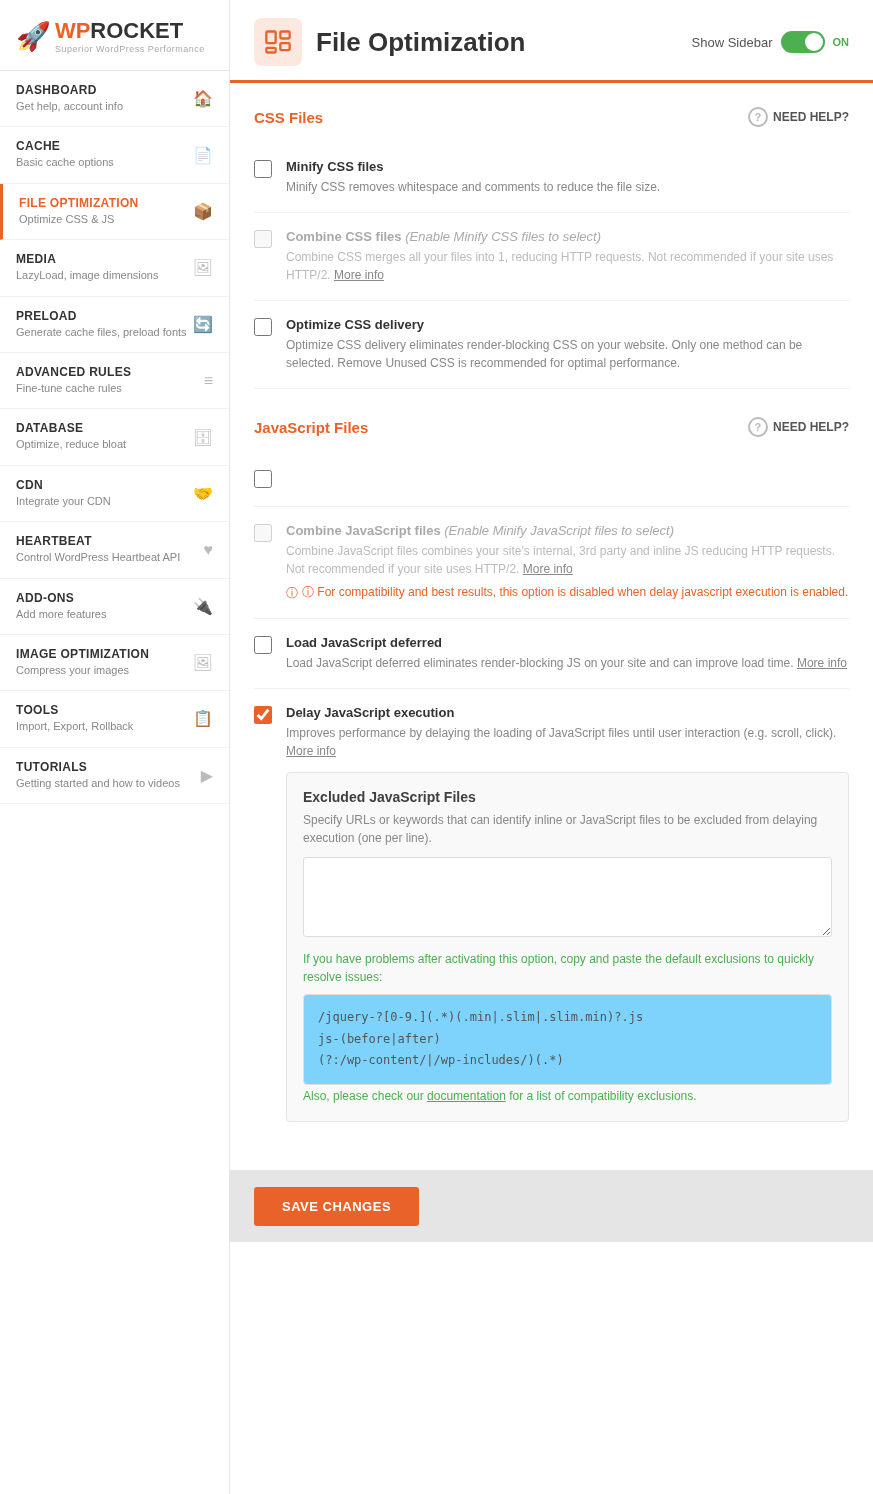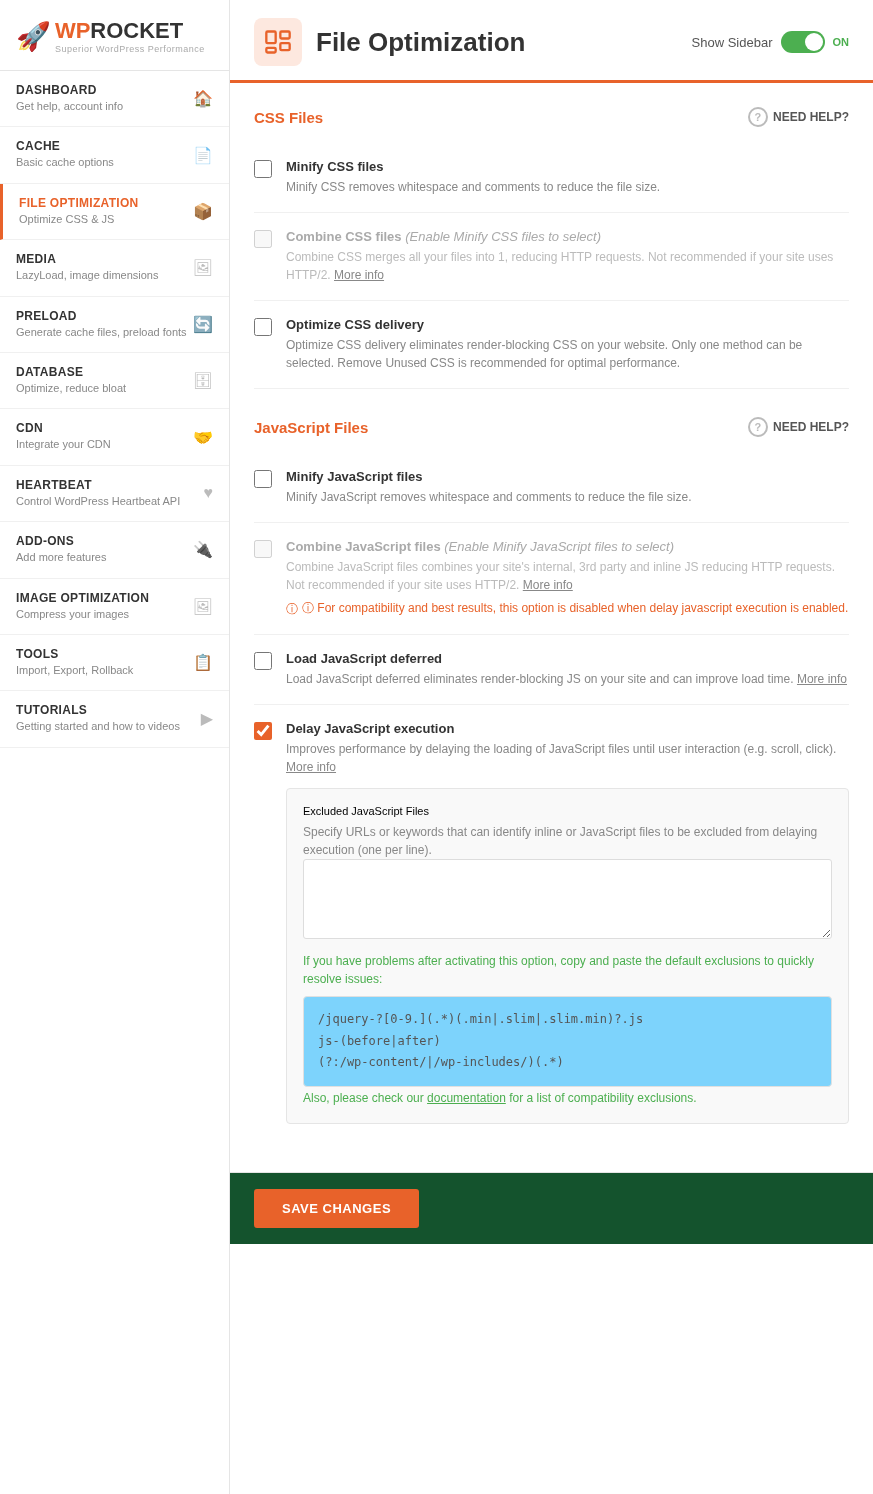--- a/index.html
+++ b/index.html
@@ -224,29 +224,29 @@
 
     
     .excluded-section {
       background: #f9f9f9;
       border: 1px solid #e5e5e5;
       border-radius: 4px;
       padding: 16px;
       margin-top: 12px;
     }
     .excluded-title {
-      font-weight: 400;
-      font-size: 11px;
-      color: #000000;
+      font-weight: 700;
+      font-size: 14px;
+      color: #404040;
       margin-bottom: 6px;
     }
     .excluded-desc {
       font-size: 12px;
       color: #888;
-      margin-bottom: 0;
+      margin-bottom: 10px;
       line-height: 1.5;
     }
     .excluded-textarea {
       width: 100%;
       min-height: 80px;
       border: 1px solid #ddd;
       border-radius: 3px;
       padding: 8px;
       font-size: 12px;
       color: #555;
@@ -277,21 +277,21 @@
       line-height: 1.5;
     }
     .also-check a {
       color: #4caf50;
       text-decoration: underline;
     }
 
     
     .save-bar {
       padding: 16px 24px;
-      background: #14532d;
+      background: #e5e5e5;
       border-top: 1px solid #e5e5e5;
       margin-top: 8px;
     }
     .save-btn {
       background: #e8622a;
       color: #fff;
       border: none;
       padding: 12px 28px;
       font-size: 13px;
       font-weight: 700;
@@ -370,20 +370,27 @@
   </div>
 
   <div class="nav-item">
     <div class="nav-item-text">
       <div class="nav-item-title">PRELOAD</div>
       <div class="nav-item-sub">Generate cache files, preload fonts</div>
     </div>
     <span class="nav-icon">🔄</span>
   </div>
 
+  <div class="nav-item">
+    <div class="nav-item-text">
+      <div class="nav-item-title">ADVANCED RULES</div>
+      <div class="nav-item-sub">Fine-tune cache rules</div>
+    </div>
+    <span class="nav-icon">≡</span>
+  </div>
 
   <div class="nav-item">
     <div class="nav-item-text">
       <div class="nav-item-title">DATABASE</div>
       <div class="nav-item-sub">Optimize, reduce bloat</div>
     </div>
     <span class="nav-icon">🗄</span>
   </div>
 
   <div class="nav-item">
@@ -513,26 +520,20 @@
       <span class="section-title">JavaScript Files</span>
       <div class="need-help">
         <div class="need-help-icon">?</div>
         <span>NEED HELP?</span>
       </div>
     </div>
 
     <div class="option-row">
       <div class="checkbox-wrap">
         <input type="checkbox" id="minify-js" style="">
-      </div>
-      <div class="option-content">
-        <div class="option-title">
-          <label for="minify-js">Minify JavaScript files</label>
-        </div>
-        <div class="option-desc">Minify JavaScript removes whitespace and comments to reduce the file size.</div>
       </div>
     </div>
 
     <div class="option-row">
       <div class="checkbox-wrap">
         <input type="checkbox" id="combine-js" disabled="" style="">
       </div>
       <div class="option-content">
         <div class="option-title disabled">
           <label for="combine-js">

